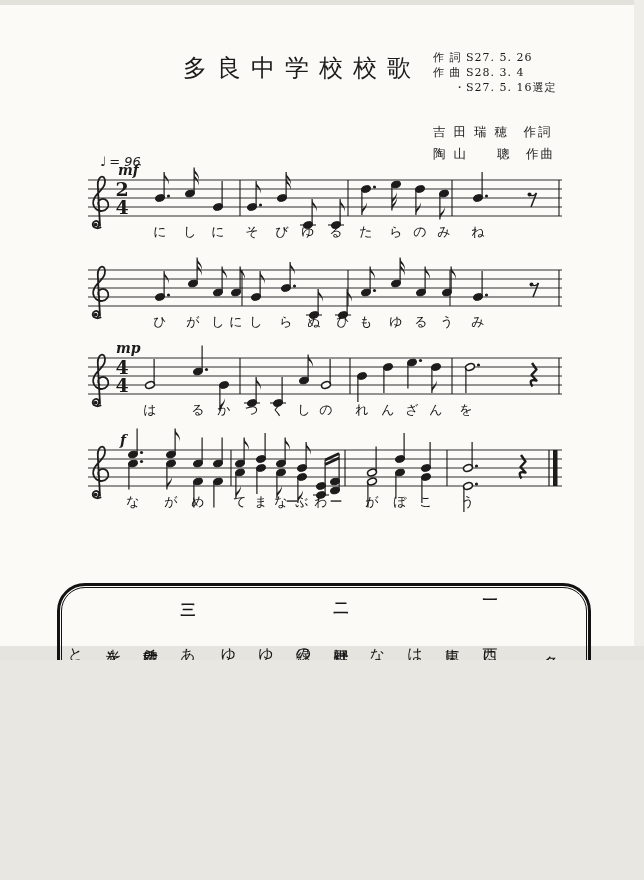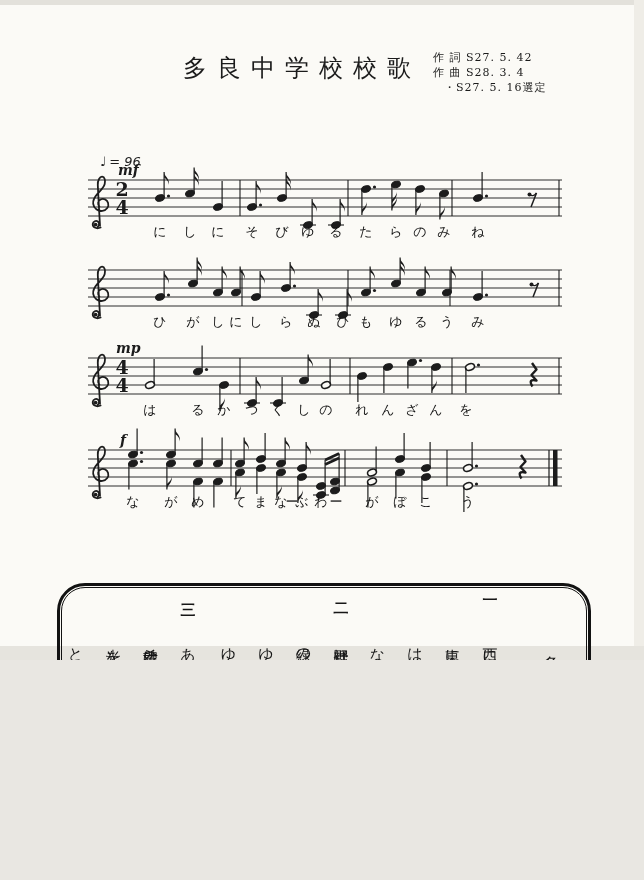--- a/index.html
+++ b/index.html
@@ -15,21 +15,21 @@
 
   .doc-title{
     position:absolute; left:183px; top:52px; width:260px;
     font-size:24px; letter-spacing:10px; white-space:nowrap;
     font-weight:500;
   }
   .credits{
     position:absolute; left:433px; top:50px;
     font-size:11px; line-height:15px; letter-spacing:1px; white-space:nowrap;
   }
-  .credits .indent{margin-left:11px;}
+  .credits .indent{margin-left:21px;}
   .authors{
     position:absolute; left:433px; top:121px;
     font-size:12.5px; line-height:22px; letter-spacing:2px; white-space:nowrap;
   }
   svg.music{position:absolute;left:0;top:0;pointer-events:none;}
 
   .verse-box{
     position:absolute; left:57px; top:583px; width:528px; height:272px;
     border:3px solid #121212; border-radius:28px; background:transparent;
   }
@@ -49,25 +49,29 @@
 <body>
 
 <div class="page">
   <div class="scan-edge-top"></div>
   <div class="scan-edge-right"></div>
   <div class="scan-edge-bottom"></div>
 
   <div class="doc-title">多良中学校校歌</div>
 
   <div class="credits">
-    <div>作 詞 S27. 5. 42</div>
+    <div>作 詞 S27. 5. 26</div>
     <div>作 曲 S28. 3. 4</div>
     <div class="indent">・S27. 5. 16選定</div>
   </div>
 
+  <div class="authors">
+    <div>吉 田 瑞 穂　作詞</div>
+    <div>陶 山　　聰　作曲</div>
+  </div>
 
   <svg class="music" id="music-svg" width="644" height="880" viewBox="0 0 644 880">
       <g>
         <line x1="88" y1="180" x2="562" y2="180" stroke="#2c2c2c" stroke-width="1"></line>
         <line x1="88" y1="189" x2="562" y2="189" stroke="#2c2c2c" stroke-width="1"></line>
         <line x1="88" y1="198" x2="562" y2="198" stroke="#2c2c2c" stroke-width="1"></line>
         <line x1="88" y1="207" x2="562" y2="207" stroke="#2c2c2c" stroke-width="1"></line>
         <line x1="88" y1="216" x2="562" y2="216" stroke="#2c2c2c" stroke-width="1"></line>
         <line x1="240" y1="180" x2="240" y2="216" stroke="#1c1c1c" stroke-width="1.1"></line>
         <line x1="348" y1="180" x2="348" y2="216" stroke="#1c1c1c" stroke-width="1.1"></line>

